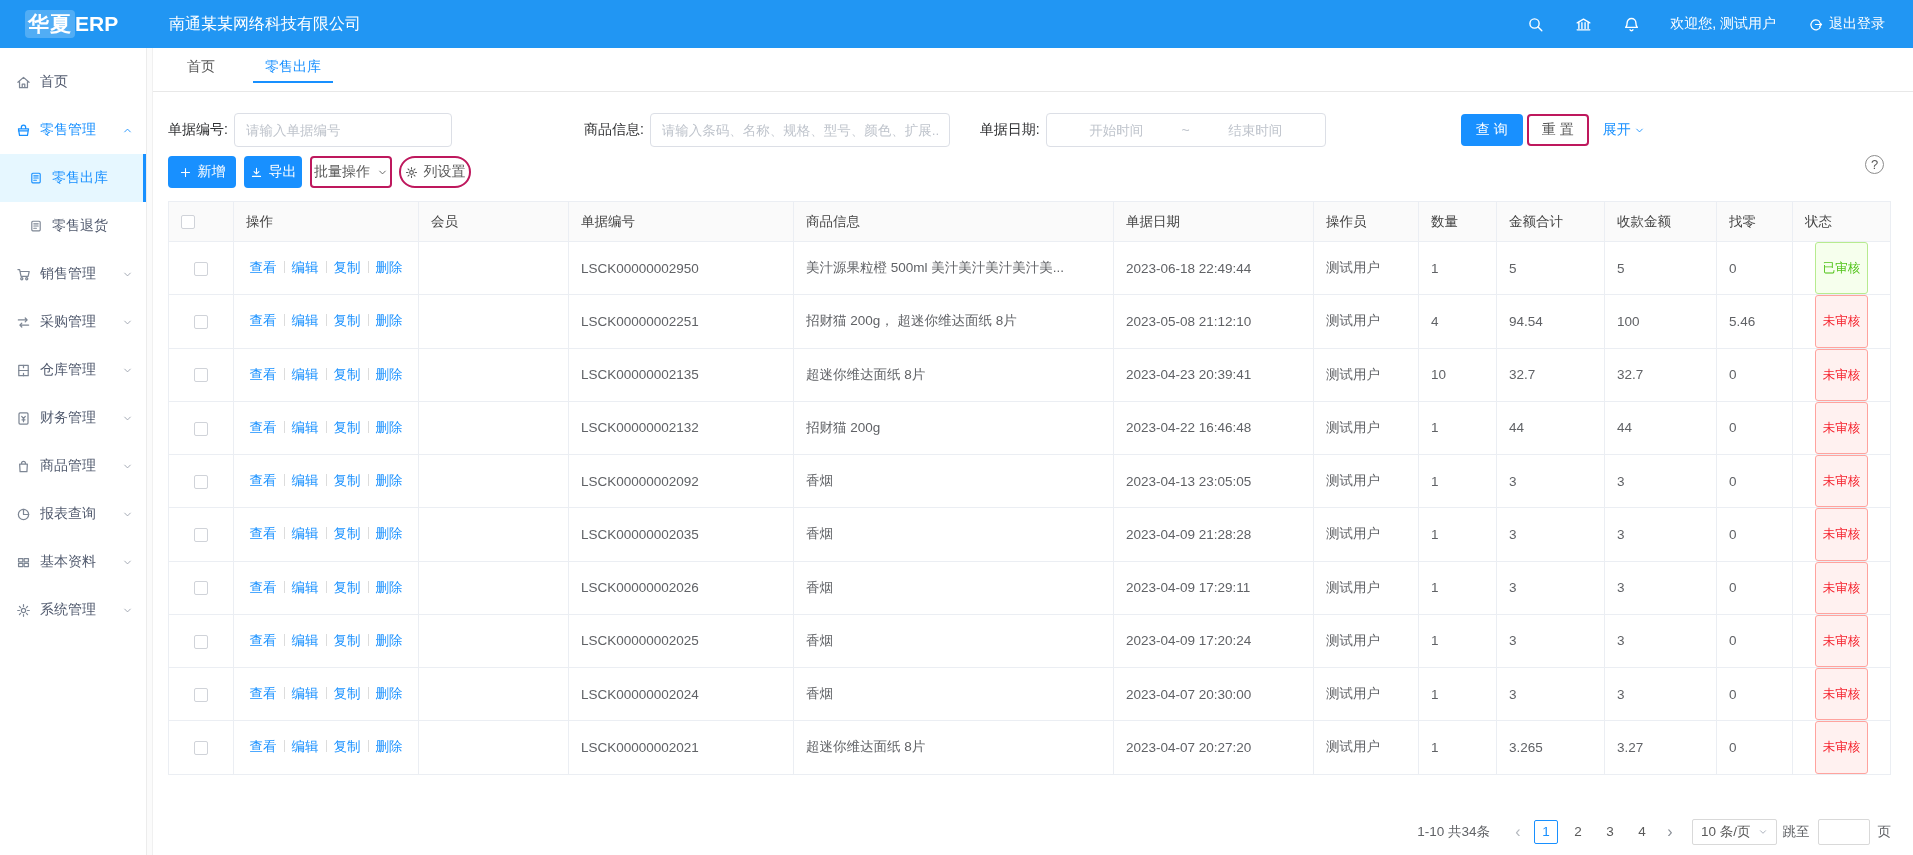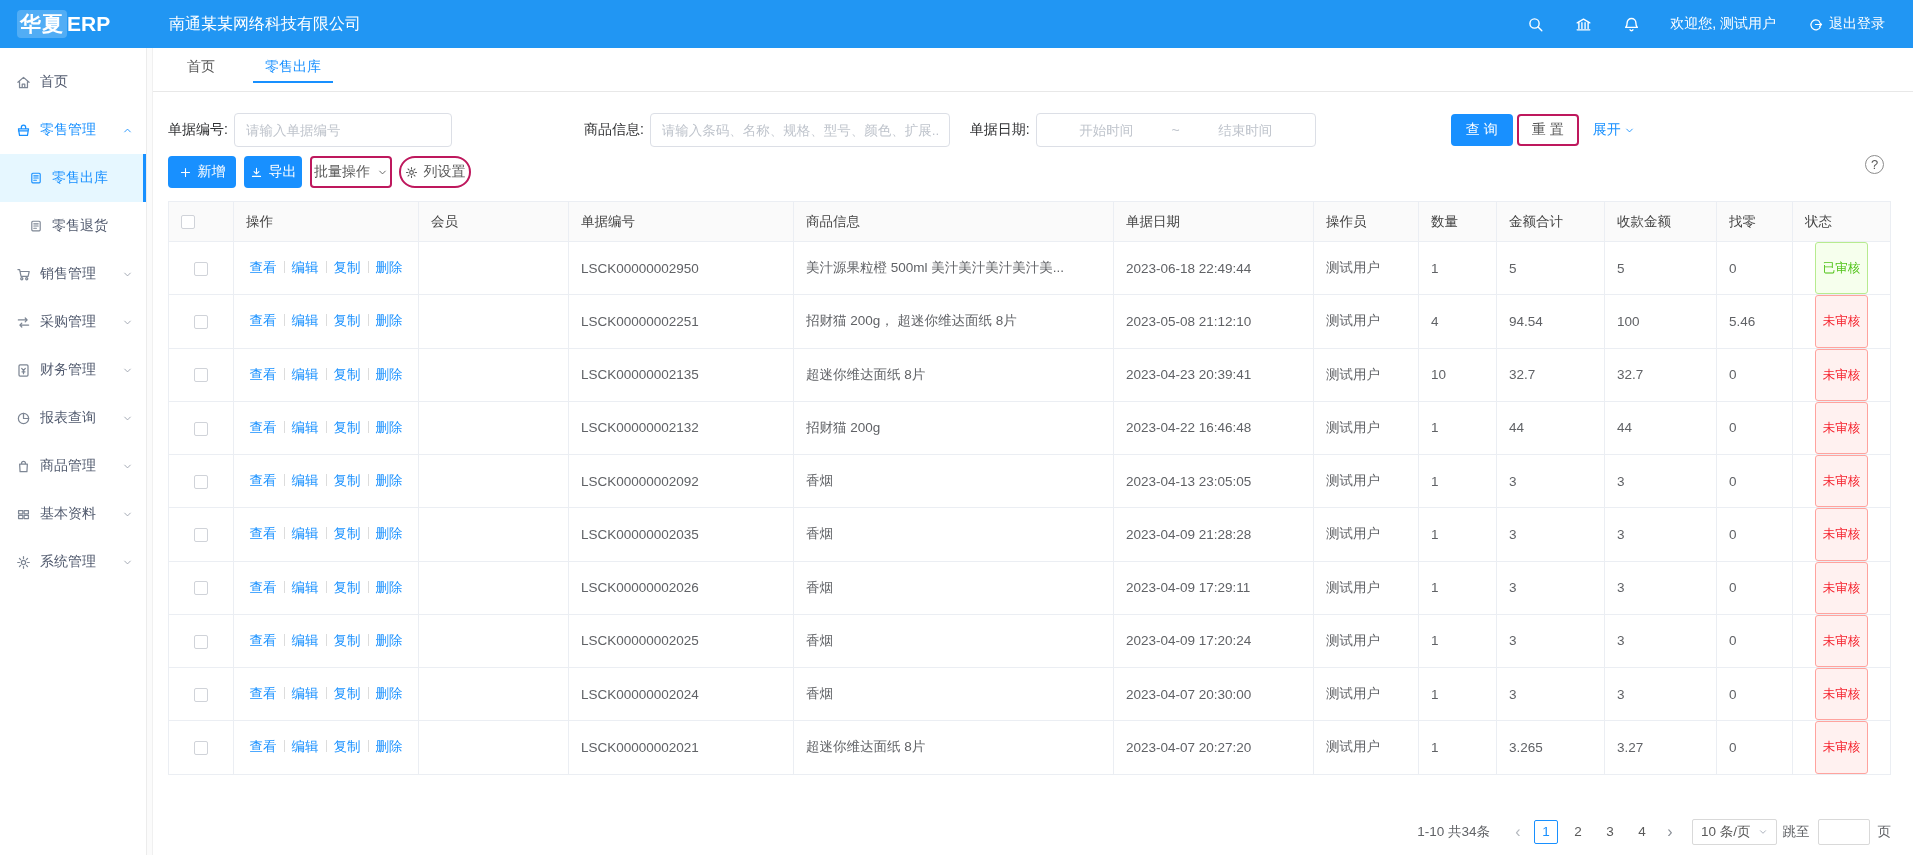--- a/index.html
+++ b/index.html
@@ -2,21 +2,21 @@
 <html style="--primary: #1890ff; --header-bg: #2196f3; --active-bg: #e6f7ff;"><head>
 <meta charset="utf-8">
 <style>
   * { box-sizing: border-box; margin: 0; padding: 0; }
   html,body { width:1913px; height:855px; overflow:hidden; background:#fff;
     font-family:"Liberation Sans","DejaVu Sans",sans-serif; color:#595959; font-size:14px; }
 
   
   .top-header { height:48px; background:var(--header-bg,#2196f3); display:flex; align-items:center; color:#fff; }
   .logo-area { width:153px; flex:0 0 153px; display:flex; align-items:center; padding-left:17px; }
-  .logo-hx { background:rgba(255,255,255,.22); border-radius:4px; padding:0 3px; font-size:21px; font-weight:bold; letter-spacing:1px;}
+  .logo-hx { background:rgba(255,255,255,.22); border-radius:4px; padding:0 3px; font-size:21px; font-weight:bold; letter-spacing:1px;margin-left:8px;}
   .logo-erp { font-size:21px; font-weight:bold; }
   .company { margin-left:16px; font-size:16px; }
   .header-right { margin-left:auto; display:flex; align-items:center; padding-right:28px; }
   .h-ico { width:18px; height:18px; margin-left:30px; display:inline-flex; align-items:center; justify-content:center; cursor:pointer; }
   .h-ico svg { width:17px; height:17px; }
   .welcome { margin-left:30px; }
   .logout { margin-left:32px; display:flex; align-items:center; gap:6px; cursor:pointer; }
   .logout svg { width:15px; height:15px; }
 
   
@@ -48,21 +48,21 @@
   .content { padding-left:15px; padding-right:23px; }
 
   .filter-row { display:flex; align-items:center; margin-top:20px; height:36px; }
   .f-label { color:#303133; white-space:nowrap; }
   .f-input { height:34px; border:1px solid #dcdfe6; border-radius:4px; padding:0 11px; font-size:13.5px;
     color:#595959; outline:none; font-family:inherit; }
   .f-input::placeholder { color:#bfc4cc; }
   .inp-bill { width:218px; margin-left:6px; }
   .g2 { margin-left:132px; }
   .inp-prod { width:300px; margin-left:6px; }
-  .g3 { margin-left:20px; }
+  .g3 { margin-left:30px; }
   .range-input { width:280px; margin-left:6px; height:34px; border:1px solid #dcdfe6; border-radius:4px;
     display:flex; align-items:center; padding:0 10px; }
   .range-input input { border:none; outline:none; flex:1; min-width:0; text-align:center; font-size:13.5px;
     color:#595959; font-family:inherit; background:transparent; }
   .range-input input::placeholder { color:#bfc4cc; }
   .range-sep { color:#bfc4cc; padding:0 6px; }
   .btn { height:32px; border-radius:4px; border:2px solid #be185d; background:#fff; color:#595959;
     font-size:14px; display:inline-flex; align-items:center; justify-content:center; cursor:pointer; font-family:inherit; }
   .btn-primary { background:var(--primary,#1890ff); border-color:var(--primary,#1890ff); color:#fff; }
   .btn-query { width:62px; margin-left:135px; letter-spacing:4px; padding-left:4px; }
@@ -214,52 +214,66 @@
         <span>采购管理</span>
         <span class="chev">
           <svg viewBox="0 0 14 14" fill="none" stroke="currentColor" stroke-width="1.15" stroke-linecap="round" stroke-linejoin="round">
             <path d="M3.4 5.2 7 8.8l3.6-3.6"></path>
           </svg>
         </span>
       </div>
       <div class="s-item">
         <span class="ico">
           <svg viewBox="0 0 14 14" fill="none" stroke="currentColor" stroke-width="1.15" stroke-linecap="round" stroke-linejoin="round">
+            <rect x="2.6" y="2.2" width="8.8" height="9.6"></rect>
+            <path d="M2.6 7h8.8M7 2.2v2.2M7 9.6v2.2"></path>
+          </svg>
+        </span>
+        <span>仓库管理</span>
+        <span class="chev">
+          <svg viewBox="0 0 14 14" fill="none" stroke="currentColor" stroke-width="1.15" stroke-linecap="round" stroke-linejoin="round">
+            <path d="M3.4 5.2 7 8.8l3.6-3.6"></path>
+          </svg>
+        </span>
+      </div>
+      <div class="s-item">
+        <span class="ico">
+          <svg viewBox="0 0 14 14" fill="none" stroke="currentColor" stroke-width="1.15" stroke-linecap="round" stroke-linejoin="round">
             <rect x="2.8" y="1.8" width="8.4" height="10.4" rx="1"></rect>
             <path d="M5.3 5l1.7 2 1.7-2M7 7v3M5.6 8.2h2.8"></path>
           </svg>
         </span>
         <span>财务管理</span>
         <span class="chev">
           <svg viewBox="0 0 14 14" fill="none" stroke="currentColor" stroke-width="1.15" stroke-linecap="round" stroke-linejoin="round">
             <path d="M3.4 5.2 7 8.8l3.6-3.6"></path>
           </svg>
         </span>
       </div>
       <div class="s-item">
         <span class="ico">
           <svg viewBox="0 0 14 14" fill="none" stroke="currentColor" stroke-width="1.15" stroke-linecap="round" stroke-linejoin="round">
+            <path d="M3.4 4.8h7.2l-.4 7H3.8z M5.2 4.8V4a1.8 1.8 0 0 1 3.6 0v.8"></path>
+          </svg>
+        </span>
+        <span>商品管理</span>
+        <span class="chev">
+          <svg viewBox="0 0 14 14" fill="none" stroke="currentColor" stroke-width="1.15" stroke-linecap="round" stroke-linejoin="round">
+            <path d="M3.4 5.2 7 8.8l3.6-3.6"></path>
+          </svg>
+        </span>
+      </div>
+      <div class="s-item">
+        <span class="ico">
+          <svg viewBox="0 0 14 14" fill="none" stroke="currentColor" stroke-width="1.15" stroke-linecap="round" stroke-linejoin="round">
             <circle cx="7" cy="7" r="4.8"></circle>
             <path d="M7 2.2V7h4.8"></path>
           </svg>
         </span>
         <span>报表查询</span>
-        <span class="chev">
-          <svg viewBox="0 0 14 14" fill="none" stroke="currentColor" stroke-width="1.15" stroke-linecap="round" stroke-linejoin="round">
-            <path d="M3.4 5.2 7 8.8l3.6-3.6"></path>
-          </svg>
-        </span>
-      </div>
-      <div class="s-item">
-        <span class="ico">
-          <svg viewBox="0 0 14 14" fill="none" stroke="currentColor" stroke-width="1.15" stroke-linecap="round" stroke-linejoin="round">
-            <path d="M3.4 4.8h7.2l-.4 7H3.8z M5.2 4.8V4a1.8 1.8 0 0 1 3.6 0v.8"></path>
-          </svg>
-        </span>
-        <span>商品管理</span>
         <span class="chev">
           <svg viewBox="0 0 14 14" fill="none" stroke="currentColor" stroke-width="1.15" stroke-linecap="round" stroke-linejoin="round">
             <path d="M3.4 5.2 7 8.8l3.6-3.6"></path>
           </svg>
         </span>
       </div>
       <div class="s-item">
         <span class="ico">
           <svg viewBox="0 0 14 14" fill="none" stroke="currentColor" stroke-width="1.15" stroke-linecap="round" stroke-linejoin="round">
             <rect x="2.4" y="3.4" width="4" height="3"></rect>

